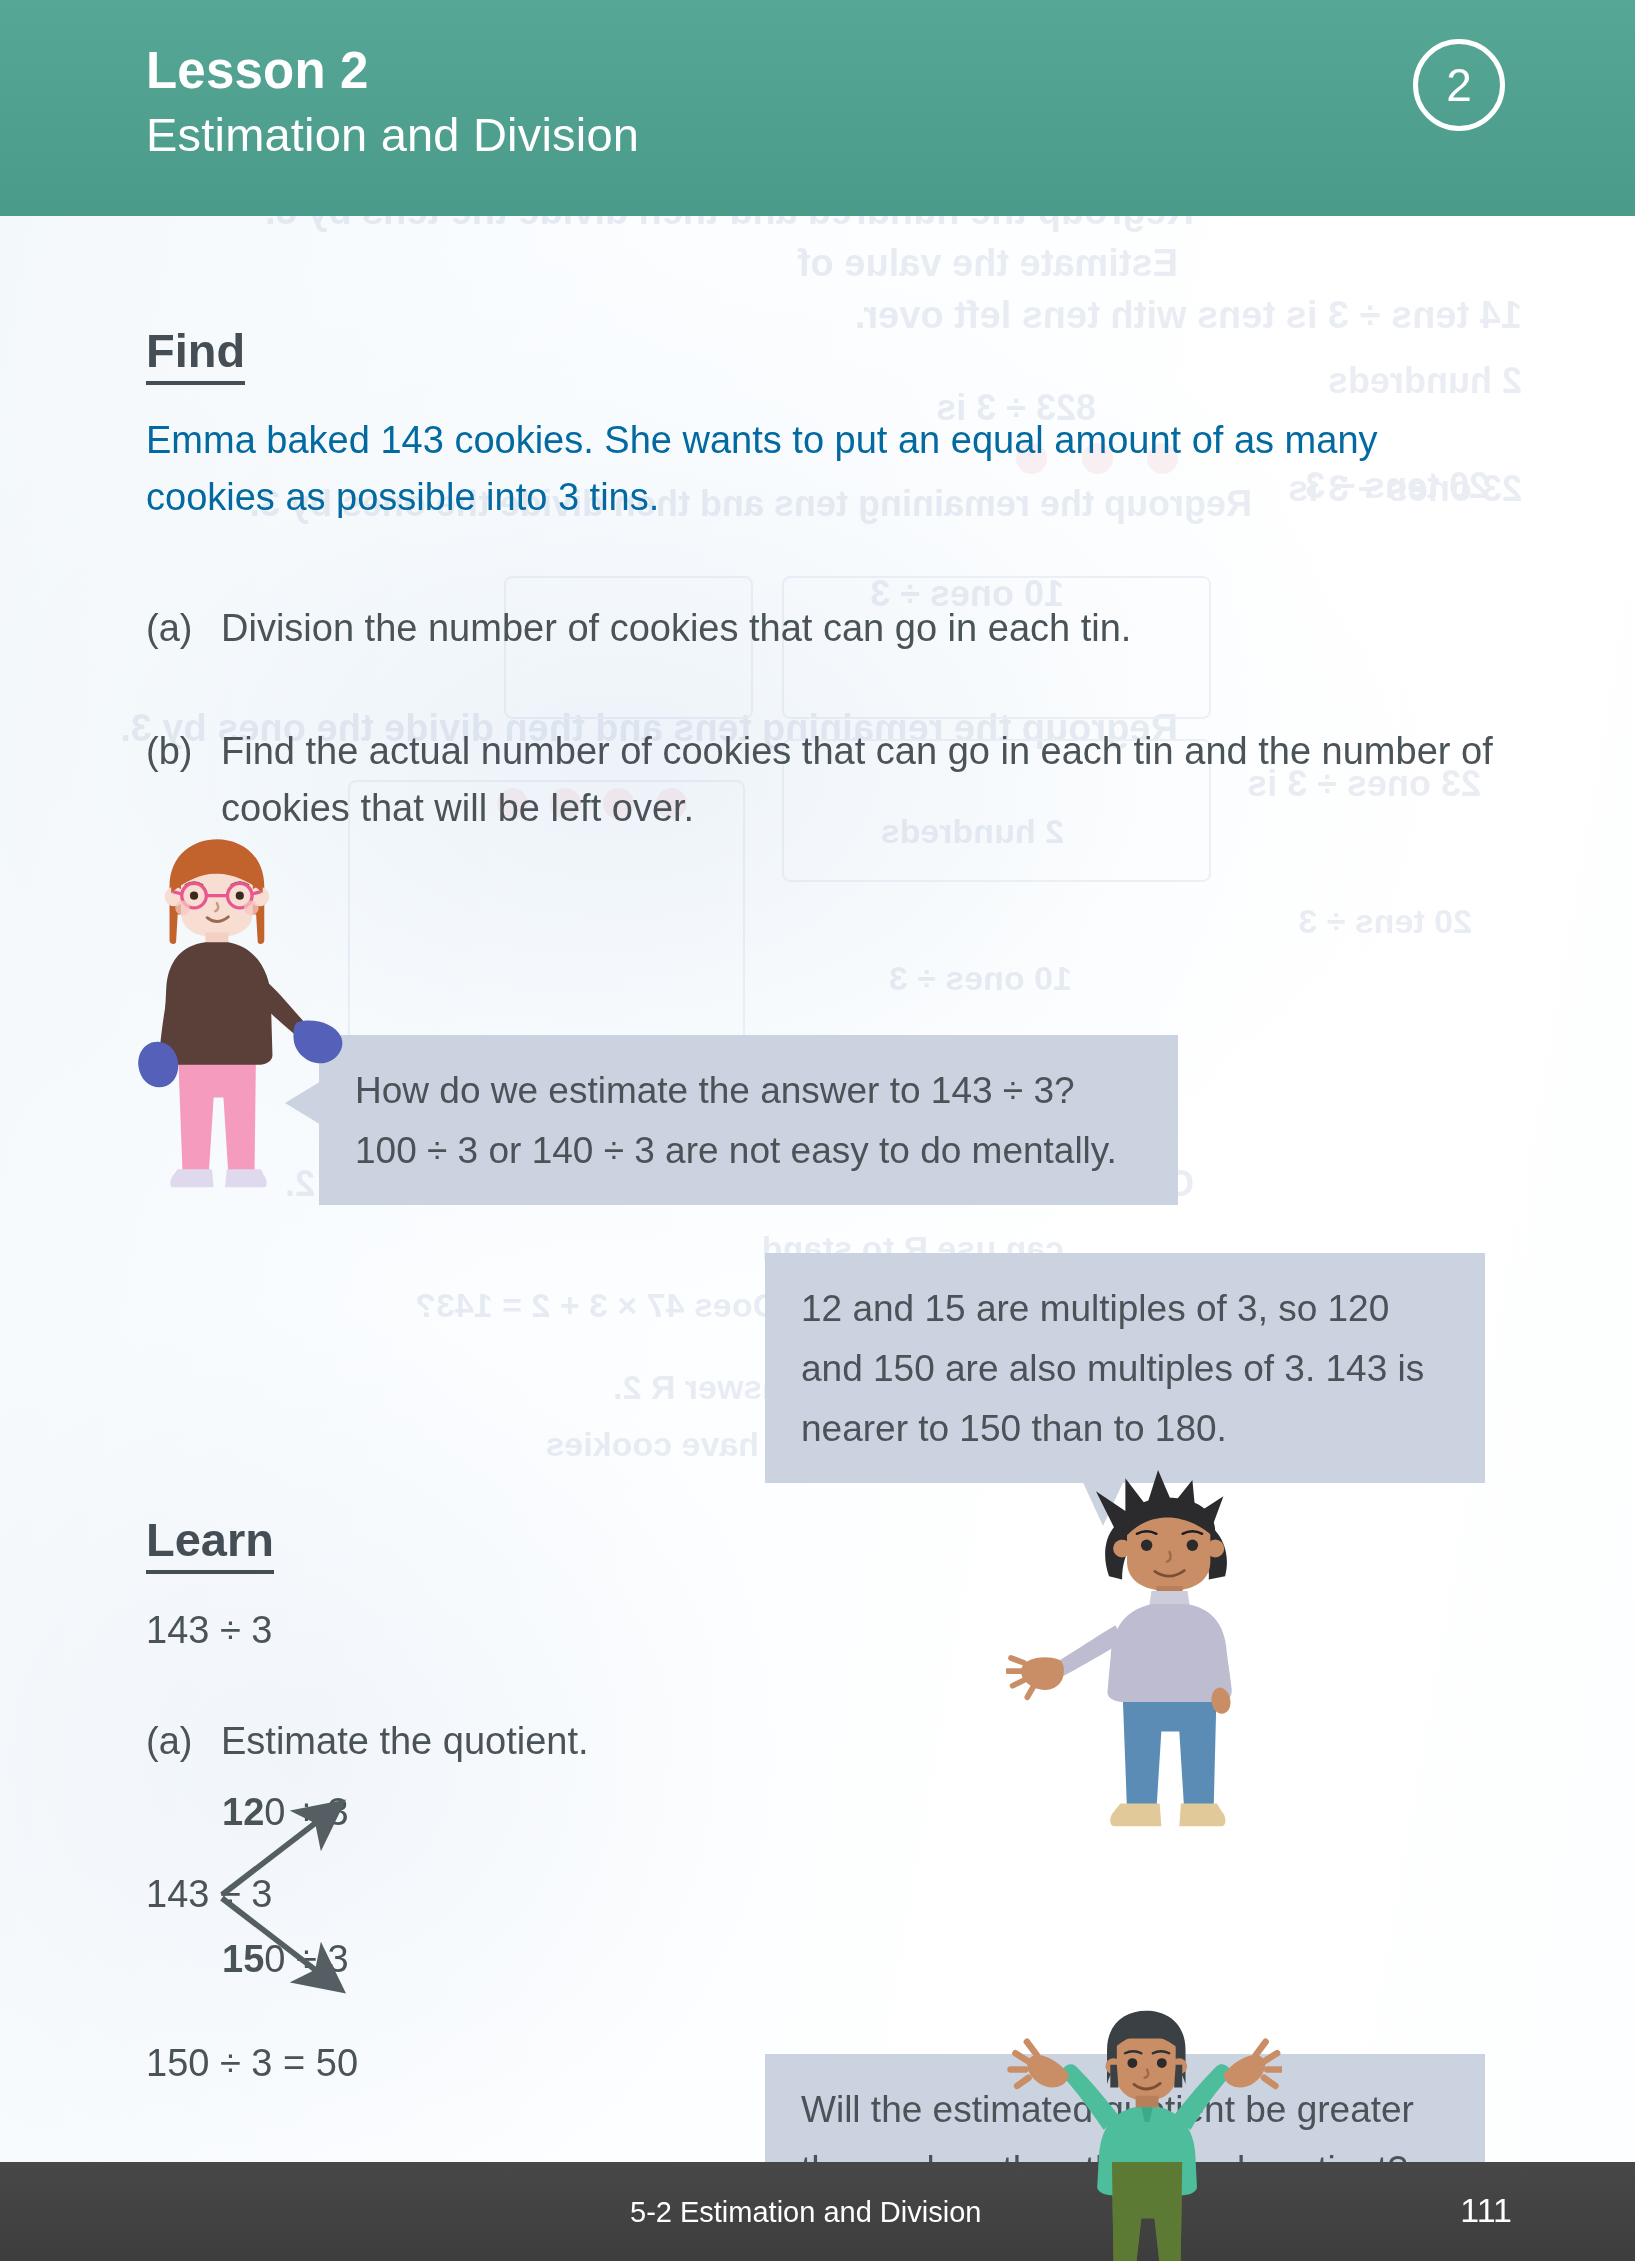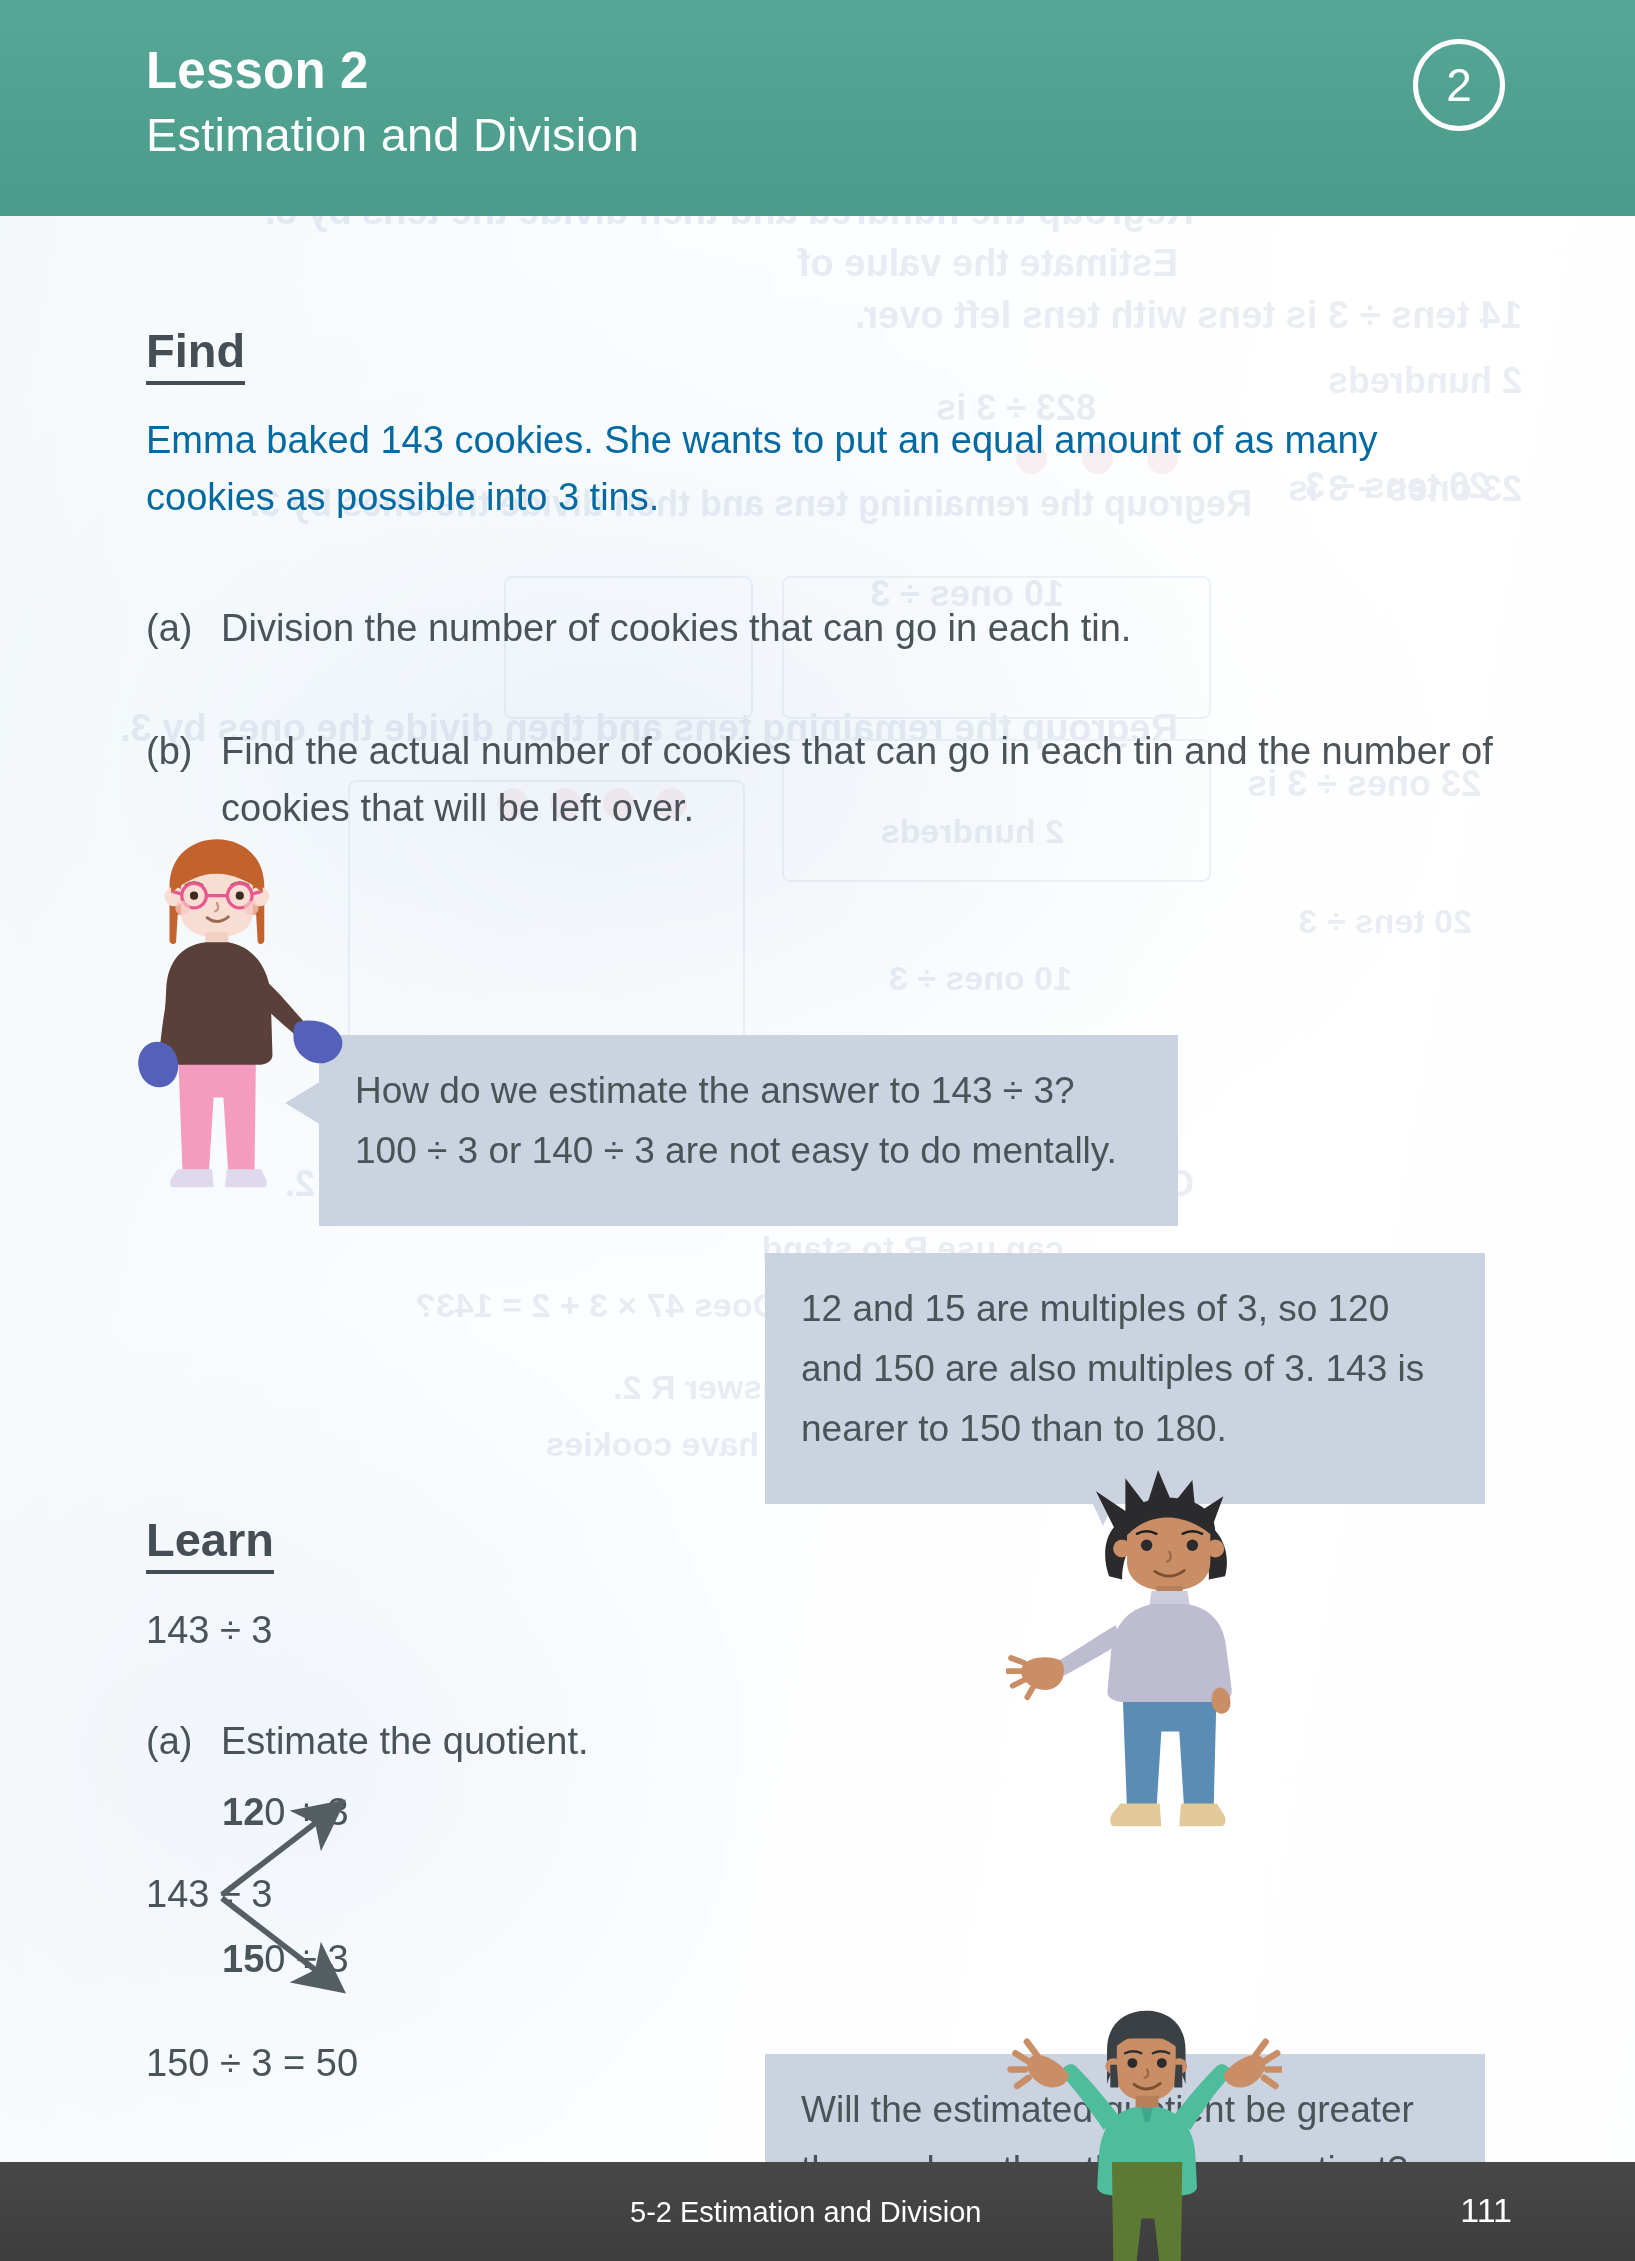--- a/index.html
+++ b/index.html
@@ -163,21 +163,21 @@
   }
   .expr b { font-weight: 700; }
 
   
   .bubble {
     position: absolute;
     background: #ccd3e0;
     color: #4a5358;
     font-size: 37px;
     line-height: 1.62;
-    padding: 26px 33px 45px 36px;
+    padding: 26px 33px 24px 36px;
     box-sizing: border-box;
   }
   .tail-left {
     position: absolute;
     width: 0; height: 0;
     border-top: 28px solid transparent;
     border-bottom: 28px solid transparent;
     border-right: 46px solid #ccd3e0;
   }
   .tail-down {

